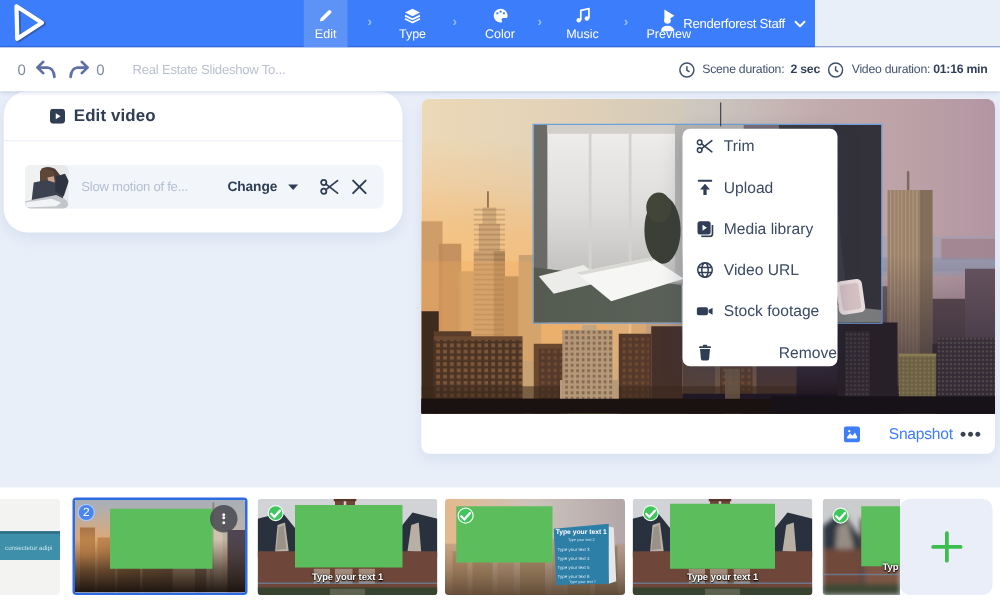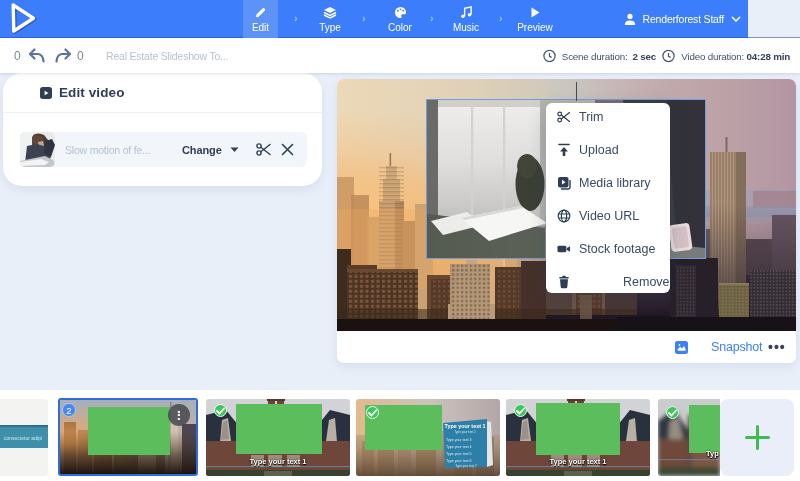--- a/index.html
+++ b/index.html
@@ -1,21 +1,21 @@
 <!DOCTYPE html>
 <html><head>
 <meta charset="utf-8">
 <style>
 * { margin:0; padding:0; box-sizing:border-box; }
 html,body { width:800px; height:481px; overflow:hidden; }
 body { font-family:"Liberation Sans", sans-serif; position:relative; background:#e9eff9; }
 .abs { position:absolute; }
 
 
-#topbar { left:0; top:0; width:748px; height:38px; background:#3c7dfc; }
+#topbar { left:0; top:0; width:652px; height:38px; background:#3c7dfc; }
 #navtabs { left:230px; top:0; height:38px; }
 .tab { position:absolute; top:0; height:38px; width:44px; display:flex; flex-direction:column; align-items:center; justify-content:center; color:#fff; font-size:10px; }
 .tab svg { margin-bottom:3px; }
 .tab.active { background:#5d92f7; width:35px; }
 .sep { position:absolute; top:12px; color:#9dbdfb; font-size:11px; font-weight:bold; }
 #account { right:7px; top:0; height:38px; display:flex; align-items:center; color:#fff; font-size:10.5px; letter-spacing:-0.2px; }
 
 
 #bar2 { left:0; top:38px; width:800px; height:35px; background:#fff; box-shadow:0 1px 3px rgba(60,90,160,.18); z-index:5; }
 #bar2 .num { position:absolute; top:50%; transform:translateY(-50%); color:#7c87a0; font-size:12px; }
@@ -141,21 +141,21 @@
         <circle cx="6.5" cy="6.5" r="5.6" fill="none" stroke="#42516d" stroke-width="1.2"></circle>
         <path d="M6.5 3.5 L6.5 6.8 L8.6 7.9" fill="none" stroke="#42516d" stroke-width="1.2"></path>
       </svg>
     <span>Scene duration:&nbsp; <b>2 sec</b></span>
   </div>
   <div class="dur" style="right:10px;">
     <svg width="13" height="13" viewBox="0 0 13 13" style="margin-right:6px;">
         <circle cx="6.5" cy="6.5" r="5.6" fill="none" stroke="#42516d" stroke-width="1.2"></circle>
         <path d="M6.5 3.5 L6.5 6.8 L8.6 7.9" fill="none" stroke="#42516d" stroke-width="1.2"></path>
       </svg>
-    <span>Video duration: <b>04:28 min</b></span>
+    <span>Video duration: <b>01:16 min</b></span>
   </div>
 </div>
 
 <div id="lpanel" class="abs">
   <div id="lphead">
     <svg width="12" height="12" viewBox="0 0 13 13" style="margin-left:37px;">
         <rect x="0" y="0" width="13" height="13" rx="3" fill="#2f3e54"></rect>
         <path d="M5 4 L9.2 6.5 L5 9 Z" fill="#fff"></path>
       </svg>
     <span class="ttl">Edit video</span>

